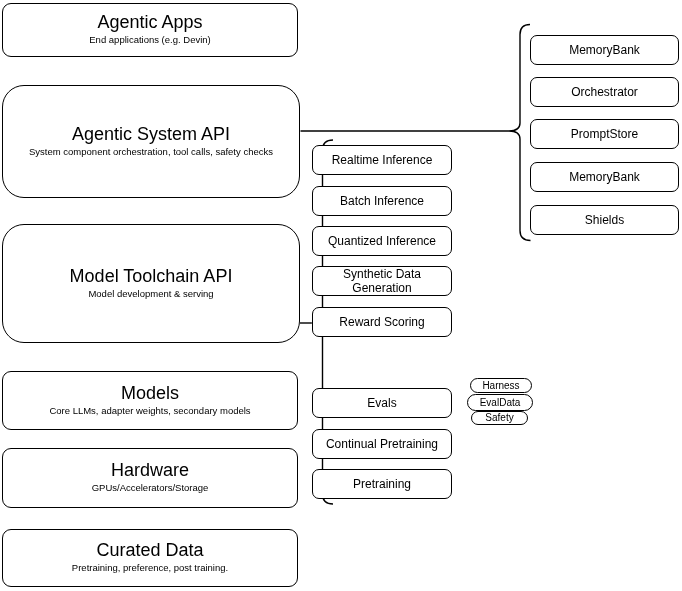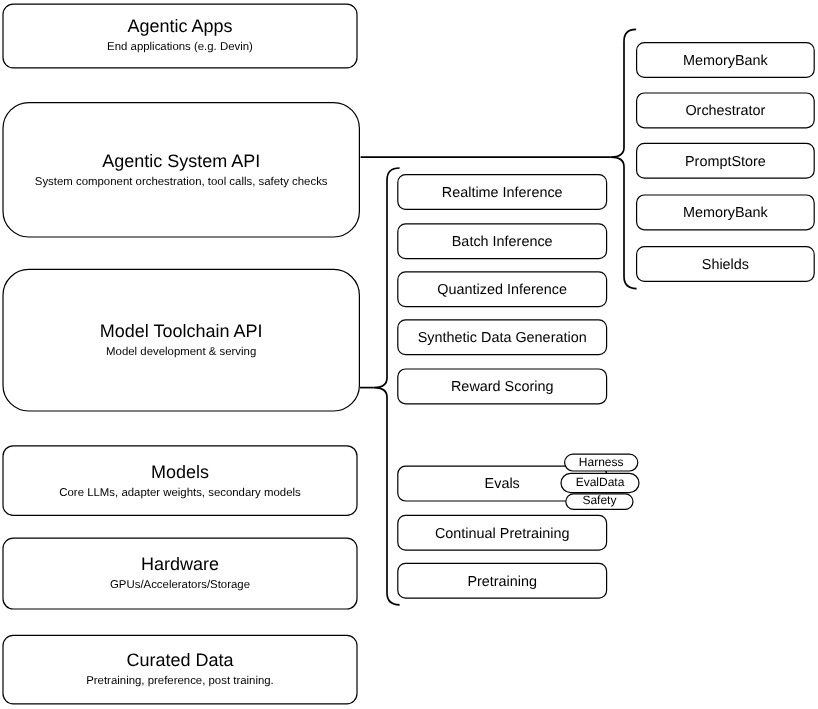--- a/index.html
+++ b/index.html
@@ -8,24 +8,24 @@
     font-family:"Liberation Sans",sans-serif;color:#000;overflow:hidden;
   }
   .overlay{position:absolute;left:0;top:0;width:682px;height:591px;}
   .node{
     position:absolute;background:#fff;border:1.5px solid #000;box-sizing:border-box;
     display:flex;flex-direction:column;align-items:center;justify-content:center;
     text-align:center;
   }
   .r8{border-radius:9px;}
   .r20{border-radius:22px;}
-  .t{font-size:15px;line-height:15px;text-align:right;}
+  .t{font-size:18px;line-height:15px;text-align:right;}
   .s{font-size:9.5px;line-height:11px;margin-top:4px;}
   .item{
-    position:absolute;left:331px;width:175px;height:30px;
+    position:absolute;left:312px;width:140px;height:30px;
     background:#fff;border:1.5px solid #000;box-sizing:border-box;border-radius:7px;
     display:flex;align-items:center;justify-content:center;
     font-size:12px;text-align:center;
   }
   .ritem{left:530px;width:149px;}
   .tag{
     position:absolute;background:#fff;border:1.5px solid #000;box-sizing:border-box;
     display:flex;align-items:center;justify-content:center;font-size:10px;line-height:10px;
   }
 </style>

